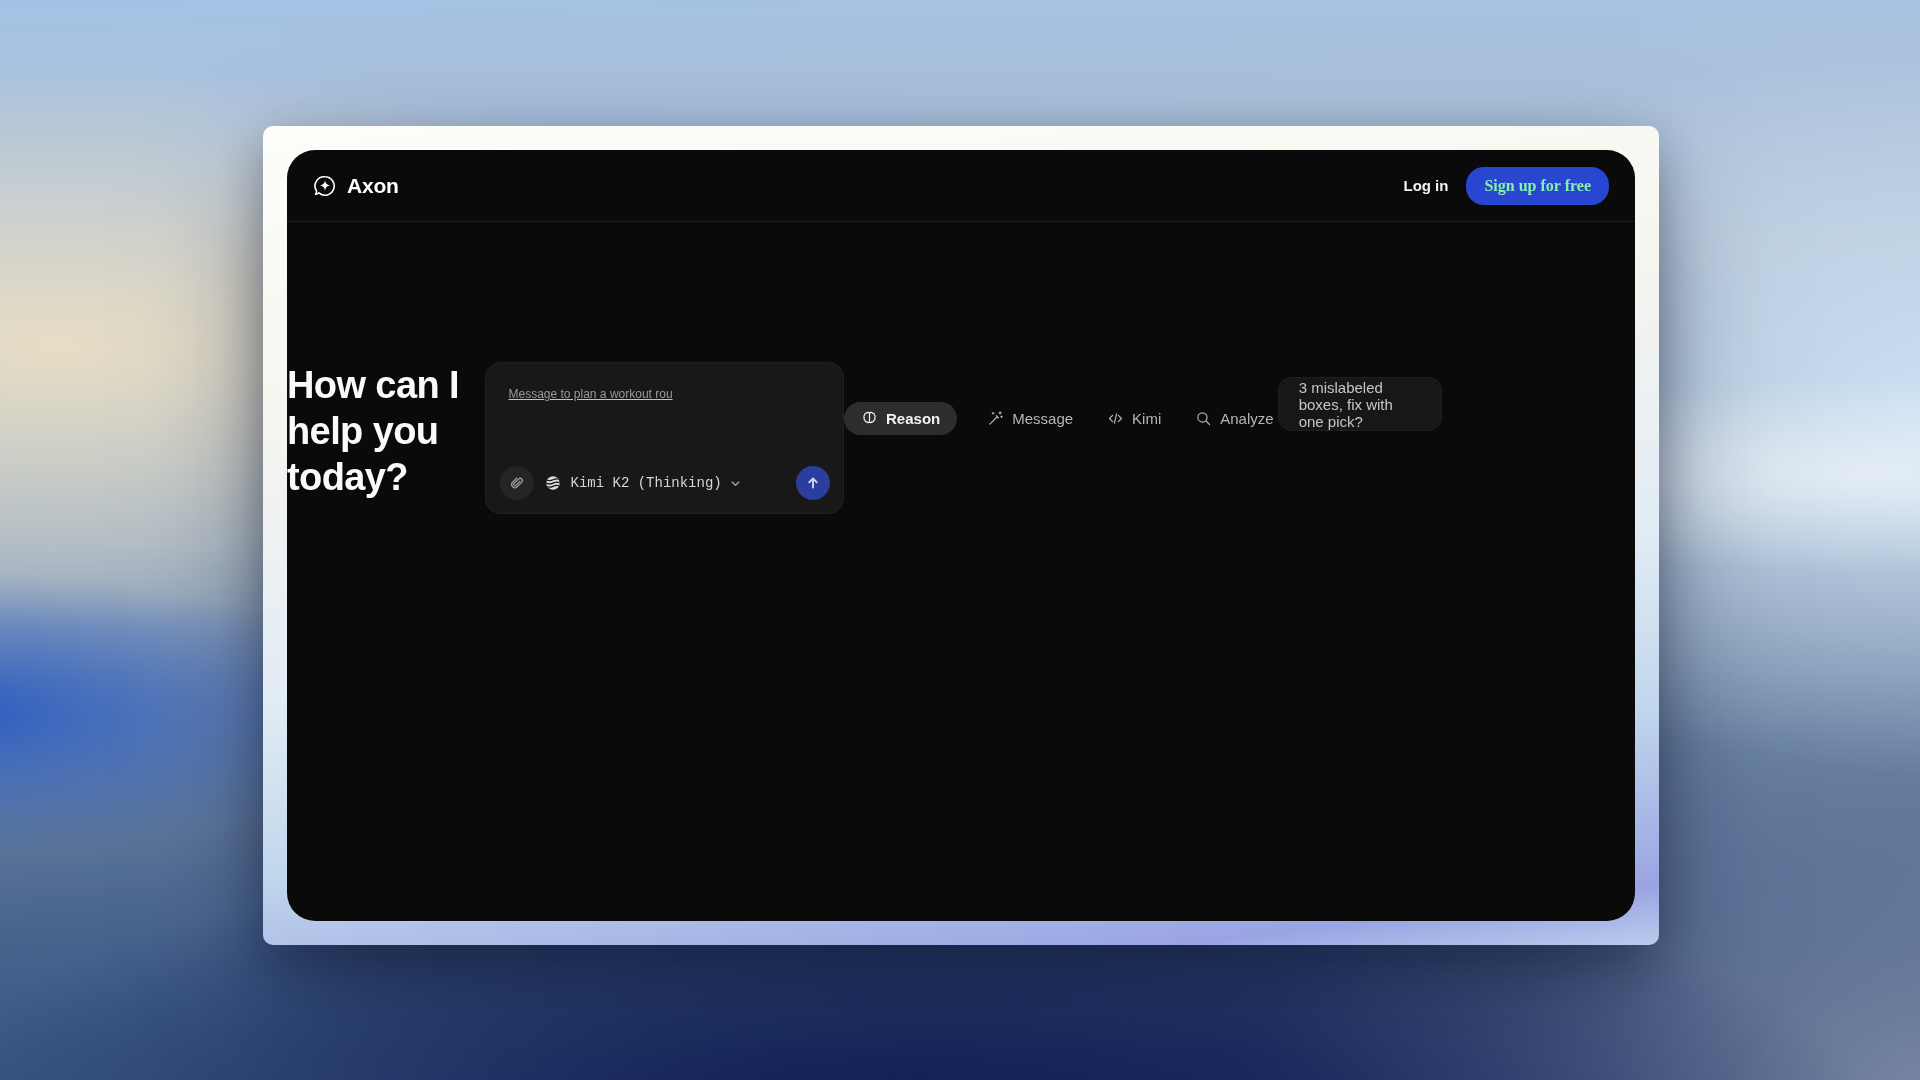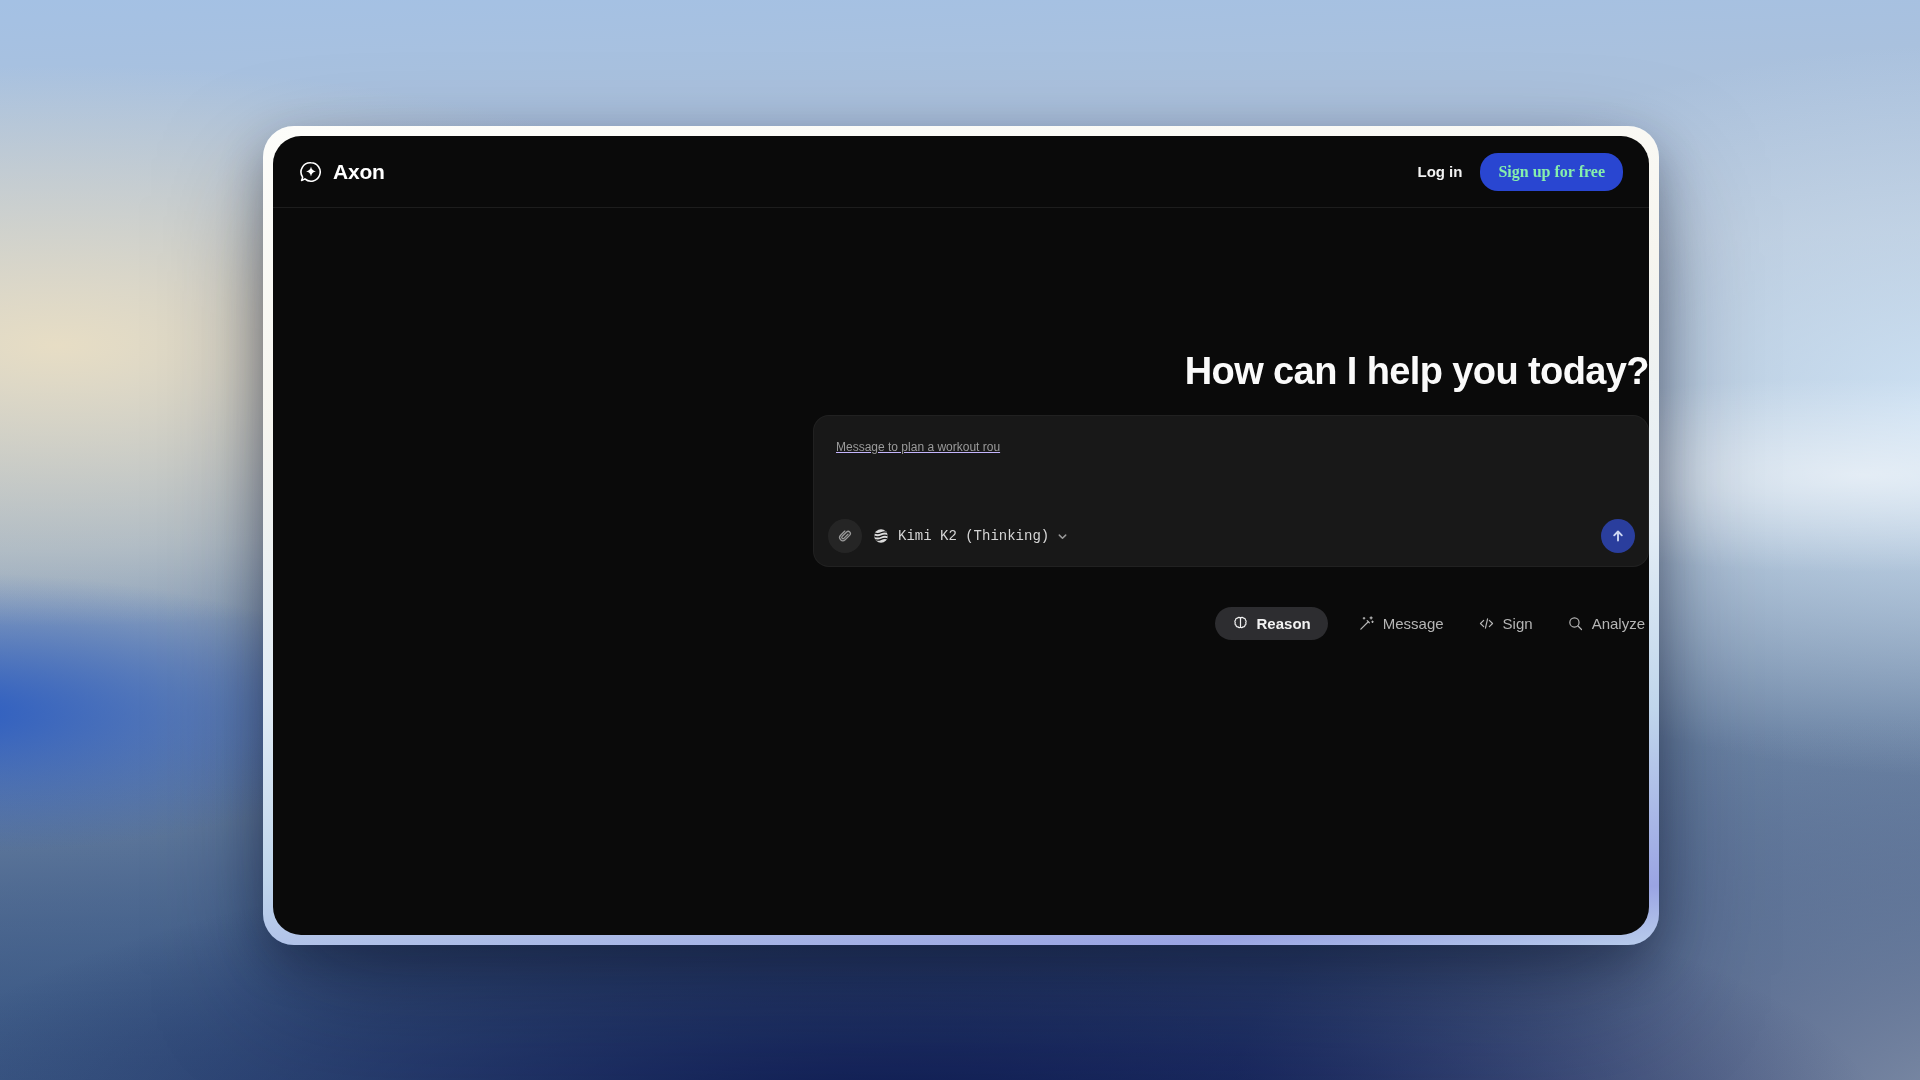--- a/index.html
+++ b/index.html
@@ -22,22 +22,22 @@
       radial-gradient(36% 34% at 103% 38%, rgba(209,229,247,0.95) 0%, rgba(209,229,247,0) 100%),
       radial-gradient(40% 38% at 104% 104%, rgba(136,151,173,0.95) 0%, rgba(136,151,173,0) 100%),
       linear-gradient(178deg, #a4c1e4 0%, #b2c1d4 26%, #9db0c5 48%, #6d85a5 68%, #3d5684 88%, #25366c 100%);
   }
 
   
   .window-frame {
     position: absolute;
     left: 263px; top: 126px;
     width: 1396px; height: 819px;
-    padding: 10px;
-    border-radius: 31px;
+    padding: 24px;
+    border-radius: 10px;
     background: linear-gradient(173deg,
       #fdfdfa 0%, #f6f5ef 30%, #e2ecf5 58%,
       #c0d6ec 76%, #9aa4e3 94%, #b9cdec 100%);
     box-shadow: 0 50px 120px -20px rgba(8,15,40,0.55), 0 18px 45px rgba(8,15,40,0.32);
   }
   .window {
     width: 100%; height: 100%;
     border-radius: 28px;
     background: #0a0a0a;
     overflow: hidden;
@@ -64,21 +64,21 @@
     border: none; cursor: pointer;
     background: var(--accent, #2946d1);
     color: #86efac; font-size: 16px; font-weight: 700;
     padding: 10px 18px; border-radius: 18px;
     font-family: Liberation Serif, serif;
   }
 
   
   main {
     flex: 1;
-    display: flex; flex-direction: column; align-items: flex-end;
+    display: flex; flex-direction: row; align-items: flex-start;
     padding-top: 140px;
   }
   h1 {
     color: #fafafa; font-size: 38px; font-weight: 700;
     letter-spacing: -0.6px; line-height: 46px;
     margin-bottom: 21px;
   }
 
   
   .composer {
@@ -252,32 +252,33 @@
             <span>Message</span>
           </button>
           <button class="tab">
             <span style="display:flex">
               <svg width="17" height="17" viewBox="0 0 24 24" fill="none" stroke="#b5b5b5" stroke-width="1.7" stroke-linecap="round" stroke-linejoin="round">
                 <path d="M8 7.5L3.5 12 8 16.5"></path>
                 <path d="M16 7.5l4.5 4.5L16 16.5"></path>
                 <path d="M13.5 5.5l-3 13"></path>
               </svg>
             </span>
-            <span>Sign</span>
+            <span>Kimi</span>
           </button>
           <button class="tab">
             <span style="display:flex">
               <svg width="17" height="17" viewBox="0 0 24 24" fill="none" stroke="#b5b5b5" stroke-width="1.7" stroke-linecap="round">
                 <circle cx="10.5" cy="10.5" r="6.5"></circle>
                 <path d="M15.5 15.5L20.5 20.5"></path>
               </svg>
             </span>
             <span>Analyze</span>
           </button>
         </div>
 
         <div class="suggestions">
+          <button class="card">3 mislabeled boxes, fix with one pick?</button>
         </div>
       </main>
 
     </div>
   </div>
 </div>
 
 </body></html>

